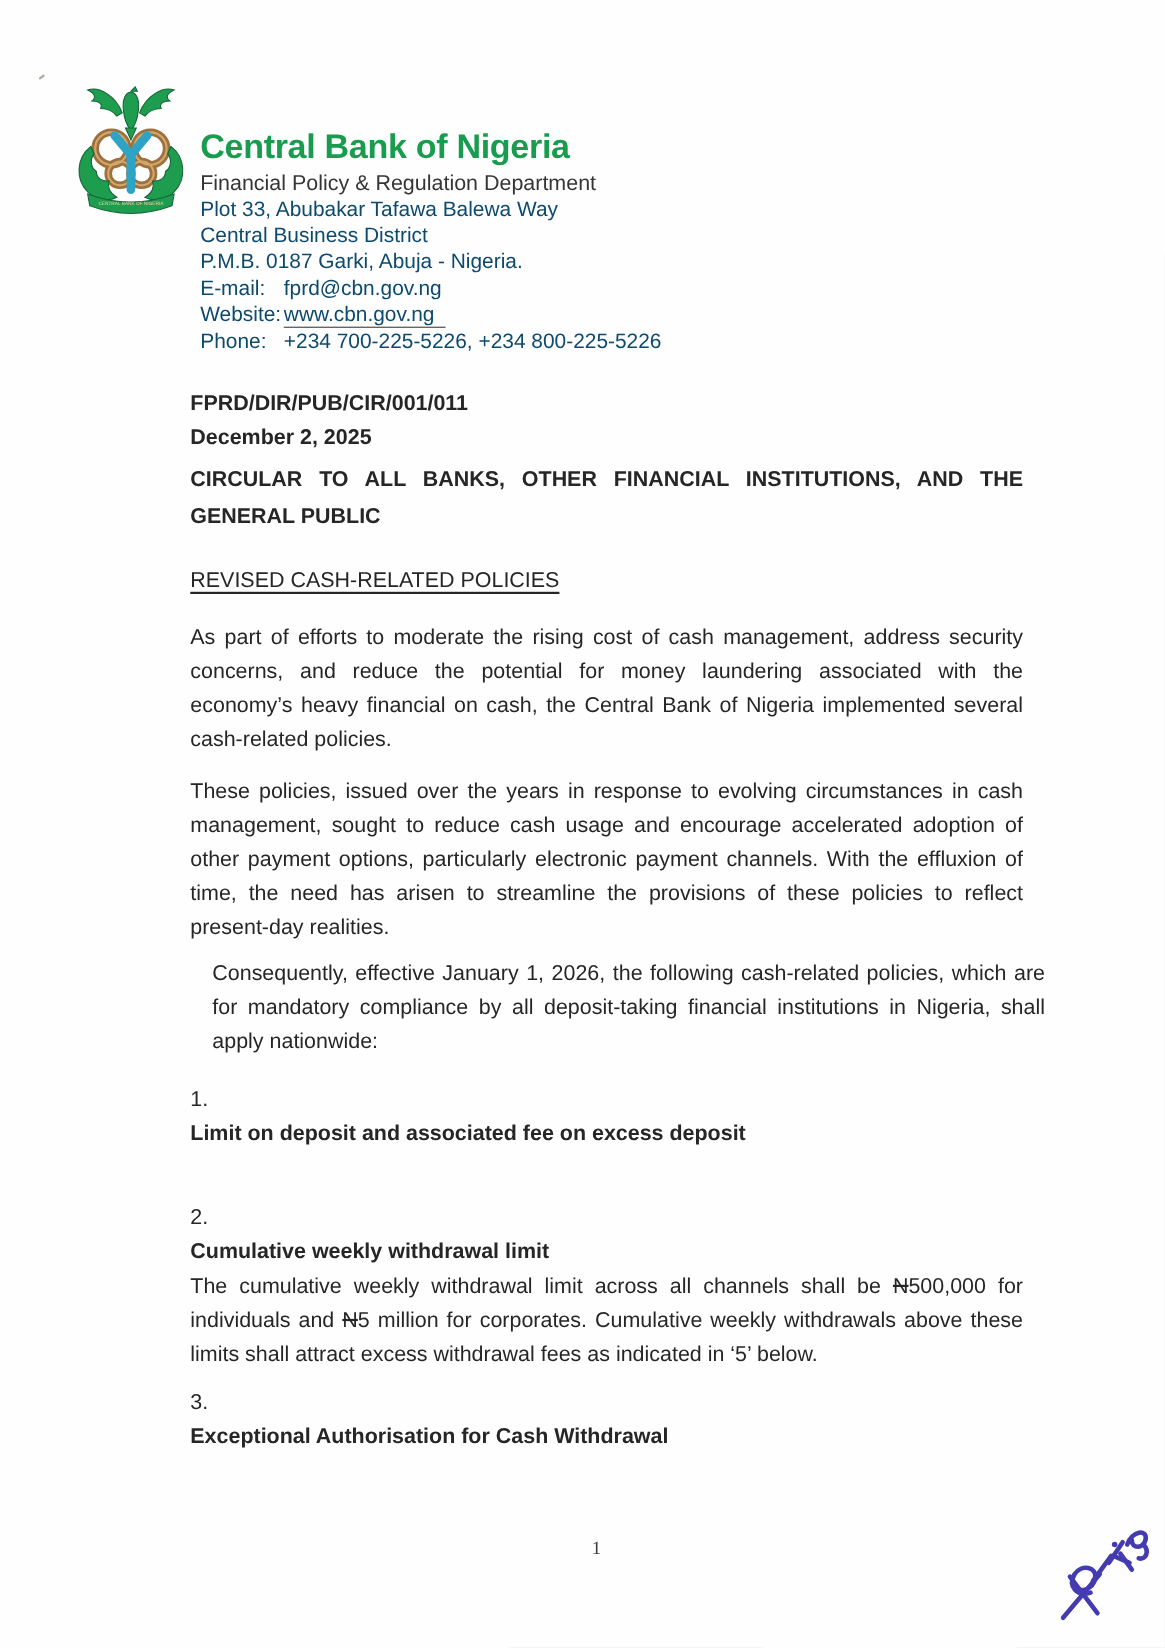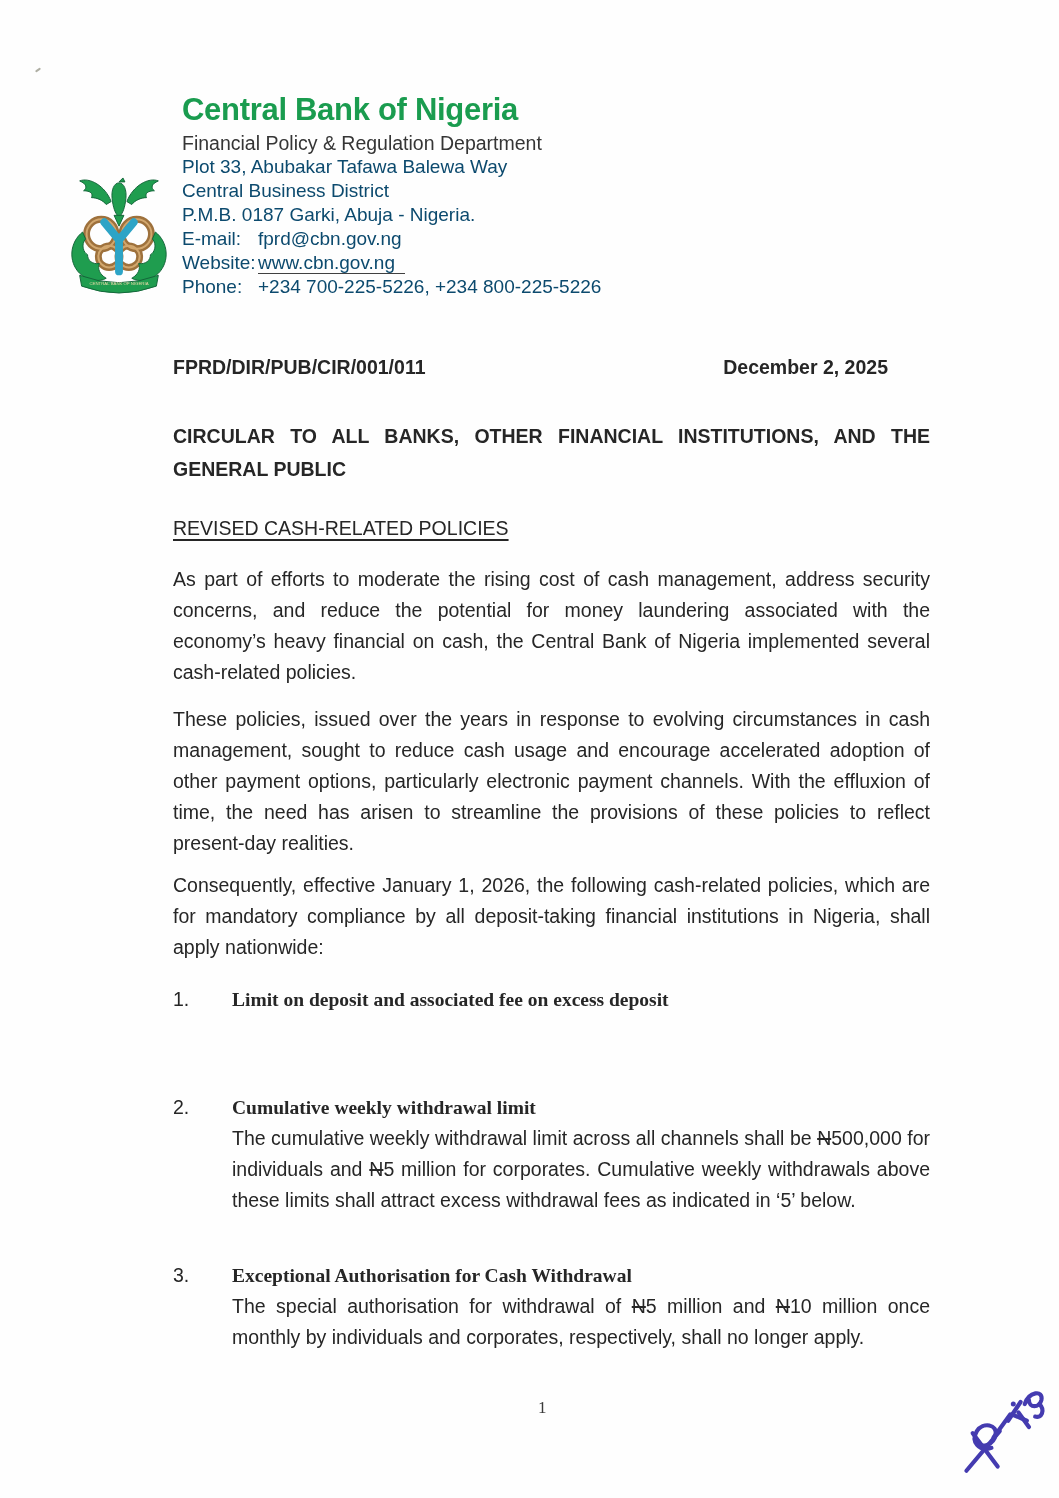--- a/index.html
+++ b/index.html
@@ -8,44 +8,44 @@
     width:1059px;height:1498px;
     margin:0 auto;
     background:#fefefe;
     font-family:"Liberation Sans","DejaVu Sans",sans-serif;
     color:#262626;
     overflow:hidden;
   }
   .speck{position:absolute;left:35px;top:69px;width:6px;height:2px;background:#8d8d7e;transform:rotate(-35deg);opacity:.7;border-radius:1px;}
 
   
-  .letterhead{position:absolute;left:60px;top:48px;display:flex;align-items:flex-end;}
+  .letterhead{position:absolute;left:60px;top:72px;display:flex;align-items:flex-start;}
   .logo{width:118px;height:128px;flex:none;}
   .head-text{margin-left:4px;padding-top:44px;}
   .bank-name{font-size:31px;font-weight:bold;color:#1a9c4f;letter-spacing:-0.3px;line-height:1.15;}
   .dept{font-size:19.5px;font-weight:normal;color:#353535;margin-top:3px;line-height:24px;}
   .addr{font-size:19px;color:#0c4a6e;line-height:24px;}
   .contact-label{display:inline-block;width:76px;}
   .underlined{border-bottom:1.5px solid #404040;padding-right:10px;}
 
   
-  .content{position:absolute;left:173px;width:757px;font-size:19.5px;line-height:31px;}
+  .content{position:absolute;left:173px;width:757px;font-size:19.5px;line-height:31px;flex-direction:column;}
   .ref-row{top:352px;display:flex;justify-content:space-between;font-weight:bold;}
   .ref-date{padding-right:42px;}
   .addressee{top:420px;font-weight:bold;line-height:33px;}
   .addressee .j{text-align:justify;text-align-last:justify;}
   .subject{top:513px;font-weight:normal;}
   .subject span{text-decoration:underline;text-decoration-thickness:2px;text-underline-offset:4px;}
   .para{text-align:justify;}
-  .p1{top:564px;} .p2{top:704px;} .p3{top:870px;}
+  .p1{top:564px;} .p2{top:704px;} .p3{top:870px;margin-left:20px;}
   .item{display:flex;}
   .i1{top:984px;} .i2{top:1092px;} .i3{top:1260px;}
   .item-num{width:59px;flex:none;}
   .item-main{flex:1;}
-  .item-title{font-weight:bold;font-family:Liberation Serif, serif;}
+  .item-title{font-weight:bold;}
   .item-body{text-align:justify;}
   .naira{text-decoration:line-through;text-decoration-thickness:1.5px;}
 
   .pagenum{position:absolute;left:538px;top:1398px;font-size:17px;color:#3a3a3a;font-family:"Liberation Serif","DejaVu Serif",serif;}
   .signature{position:absolute;left:956px;top:1372px;width:100px;height:110px;}
 </style>
 </head>
 <body>
 
 <div class="page">
@@ -139,21 +139,20 @@
     <div class="item-main">
       <div class="item-title">Cumulative weekly withdrawal limit</div>
       <div class="item-body"><span>The cumulative weekly withdrawal limit across all channels shall be </span><span class="naira">N</span><span>500,000 for individuals and </span><span class="naira">N</span><span>5 million for corporates.  Cumulative weekly withdrawals above these limits shall attract excess withdrawal fees as indicated in ‘5’ below.</span></div>
     </div>
   </div>
 
   <div class="content item i3">
     <div class="item-num">3.</div>
     <div class="item-main">
       <div class="item-title">Exceptional Authorisation for Cash Withdrawal</div>
-      <div class="item-body"><span>The special authorisation for withdrawal of </span><span class="naira">N</span><span>5 million and </span><span class="naira">N</span><span>10 million once monthly by individuals and corporates, respectively, shall no longer apply.</span></div>
     </div>
   </div>
 
   <div class="pagenum">1</div>
 
   <svg class="signature" viewBox="0 0 96 104">
     <g fill="none" stroke="#443bb0" stroke-width="4" stroke-linecap="round" stroke-linejoin="round">
 
       <path d="M10,94 L42,56"></path>
       <path d="M16,58 L40,90"></path>

